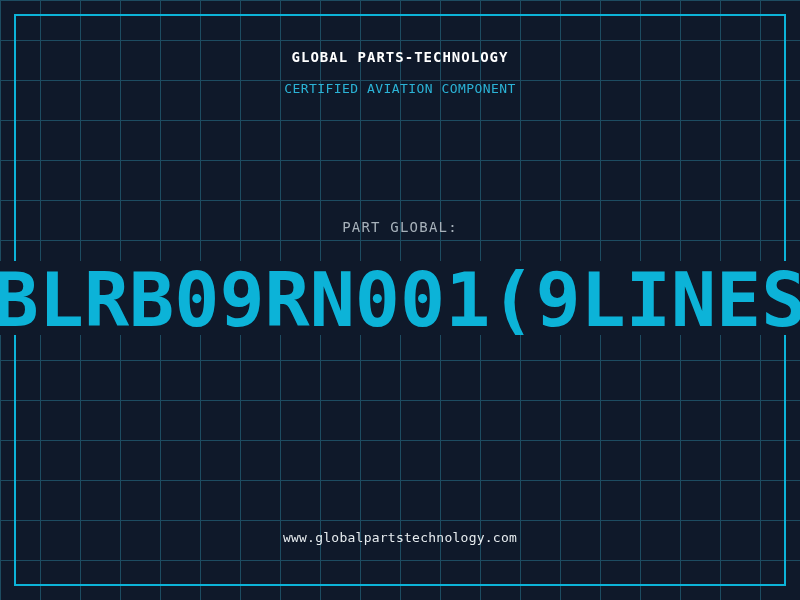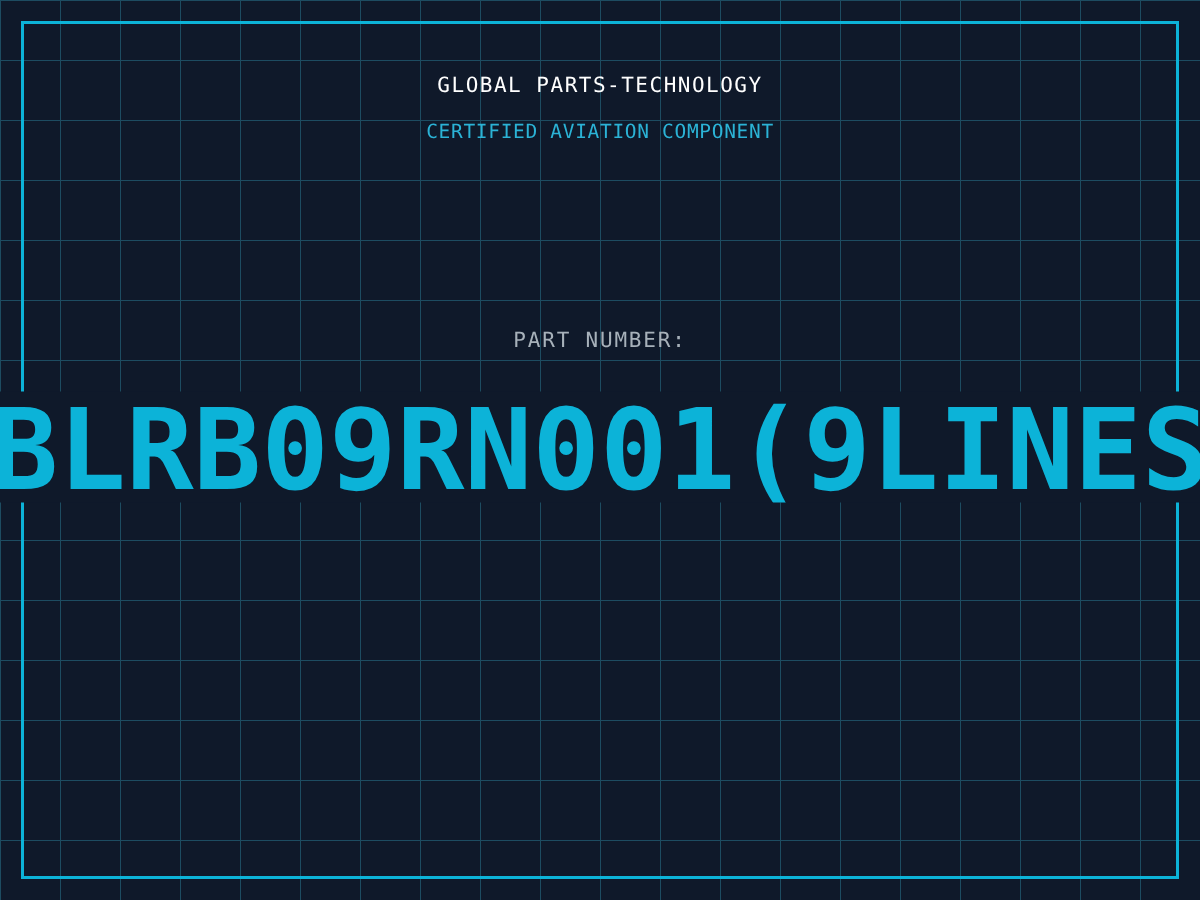--- a/index.html
+++ b/index.html
@@ -29,21 +29,21 @@
     background-size:40px 40px;
     background-position:0 0;
   }
   .frame-border{
     position:absolute;left:14px;top:14px;right:14px;bottom:14px;
     border:2px solid var(--accent-cyan);
     z-index:1;
   }
   .txt{position:absolute;left:0;right:0;text-align:center;white-space:pre;z-index:2;}
   .title{
-    top:49px;font-size:14px;font-weight:normal;
+    top:49px;font-size:14px;font-weight:bold;
     letter-spacing:1px;color:var(--title-white);
   }
   .subtitle{
     top:81px;font-size:13px;letter-spacing:0.45px;
     color:var(--subtitle-cyan);
   }
   .part-label{
     top:219px;font-size:14px;letter-spacing:1.2px;
     color:var(--label-gray);
   }
@@ -68,19 +68,20 @@
 <body>
 
 <div class="screen">
   <div class="grid-layer"></div>
   <div class="frame-border"></div>
 
   <div class="txt title">GLOBAL PARTS-TECHNOLOGY</div>
 
   <div class="txt subtitle">CERTIFIED AVIATION COMPONENT</div>
 
-  <div class="txt part-label">PART NUMBER:</div>
+  <div class="txt part-label">PART GLOBAL:</div>
 
   <div class="part-strip">
     <div class="part-value">BLRB09RN001(9LINES</div>
   </div>
 
+  <div class="txt footer">www.globalpartstechnology.com</div>
 </div>
 
 </body></html>

